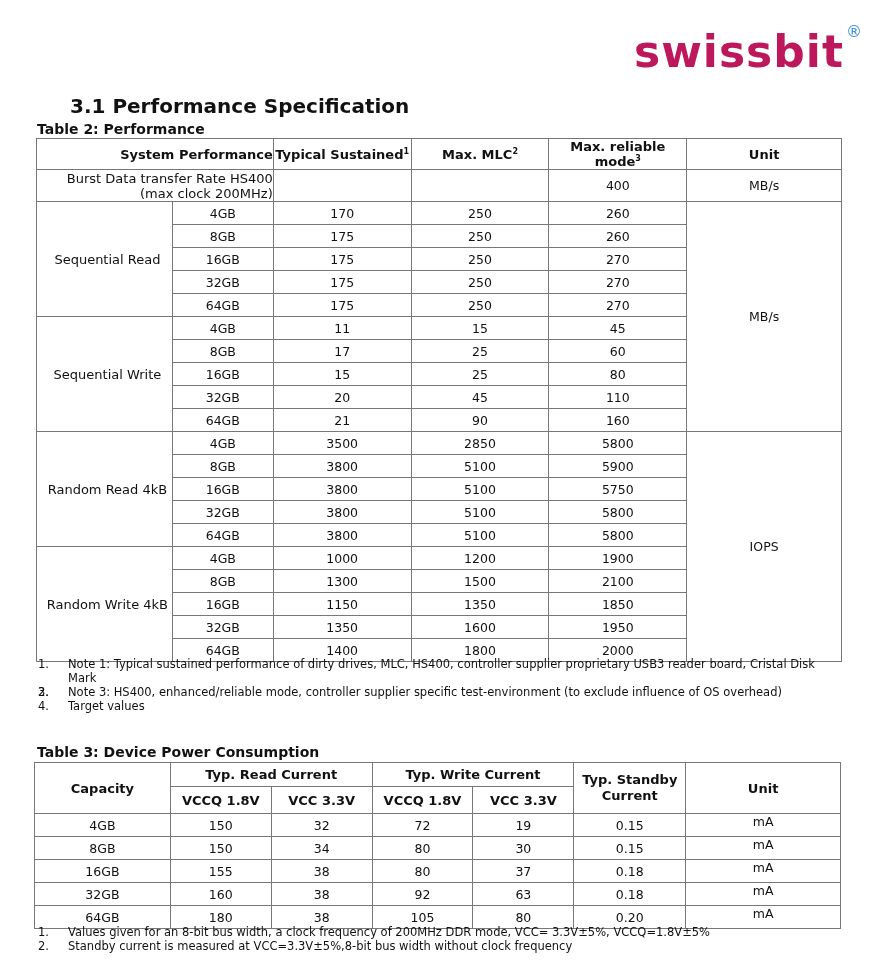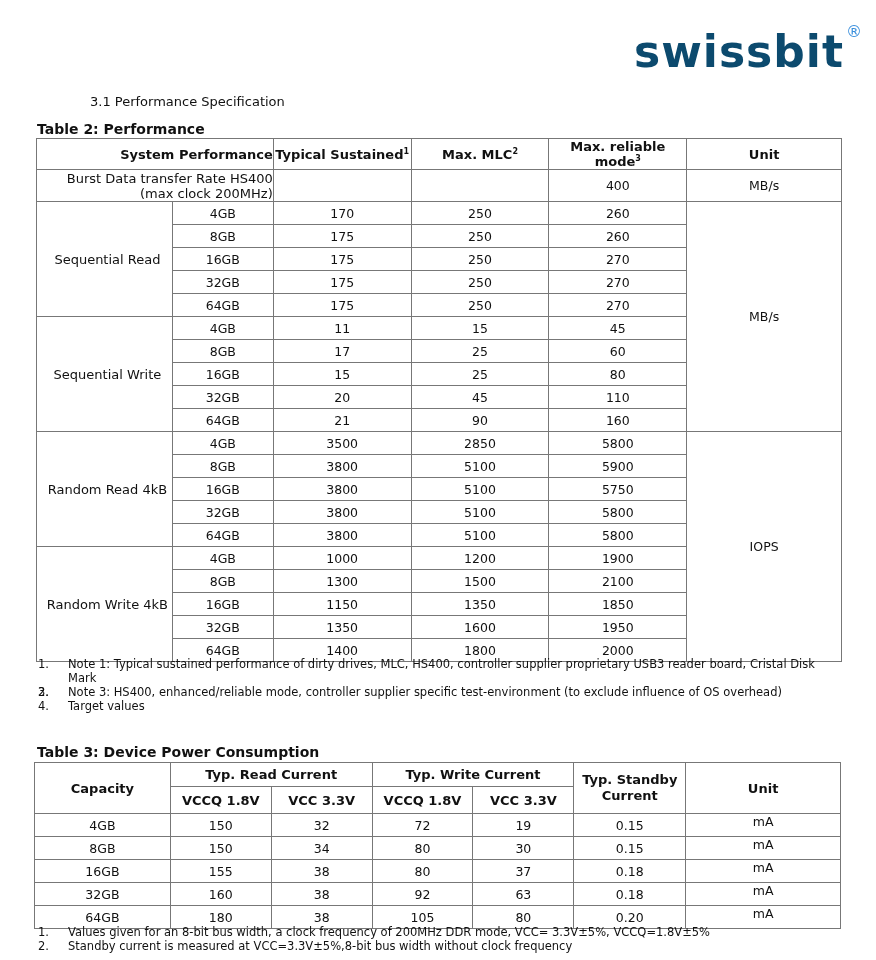--- a/index.html
+++ b/index.html
@@ -8,21 +8,21 @@
     font-family: "DejaVu Sans", sans-serif; color: #111;
   }
   .logo {
     position: absolute; left: 634px; top: 22px;
     font-family: "DejaVu Sans", sans-serif; font-size: 44px; font-weight: 600;
     letter-spacing: 1px; line-height: 48px;
   }
   .logo sup { font-size: 16px; position: relative; top: -14px; margin-left: 2px; font-weight: 400; }
   .section-title {
     position: absolute; left: 70px; top: 94px;
-    font-size: 13px; font-weight: 400; margin-left: 20px;
+    font-size: 20px; font-weight: 700;
   }
   .table-caption {
     position: absolute; left: 37px; font-size: 14px; font-weight: 600;
   }
   table { border-collapse: collapse; position: absolute; font-size: 12.5px; }
   td, th { border: 1px solid #777; text-align: center; padding: 0; vertical-align: middle; }
   th { font-weight: 600; font-size: 13px; }
   #perf { left: 36px; top: 138px; width: 806px; }
   #perf th.left, #perf td.left { text-align: right; padding-left: 22px; }
   #perf tr.hdr { height: 24px; }
@@ -40,21 +40,21 @@
   #power tr.h2 { height: 27px; }
   #power tr.row { height: 23px; }
   #power td.unit { vertical-align: top; }
   #notes2 { left: 38px; top: 925px; width: 780px; }
   sup.fn { font-size: 8px; }
 </style>
 </head>
 <body>
 
 <div class="logo">
-  <span style="color:#0c4a6e">swissbit</span><sup style="color:#3a8fdc">®</sup>
+  <span style="color:#be185d">swissbit</span><sup style="color:#3a8fdc">®</sup>
 </div>
 
 <div class="section-title">3.1 Performance Specification</div>
 
 <div class="table-caption" style="top:121px">Table 2: Performance</div>
 
 <table id="perf">
   <colgroup>
     <col style="width:136px">
       <col style="width:101px">

